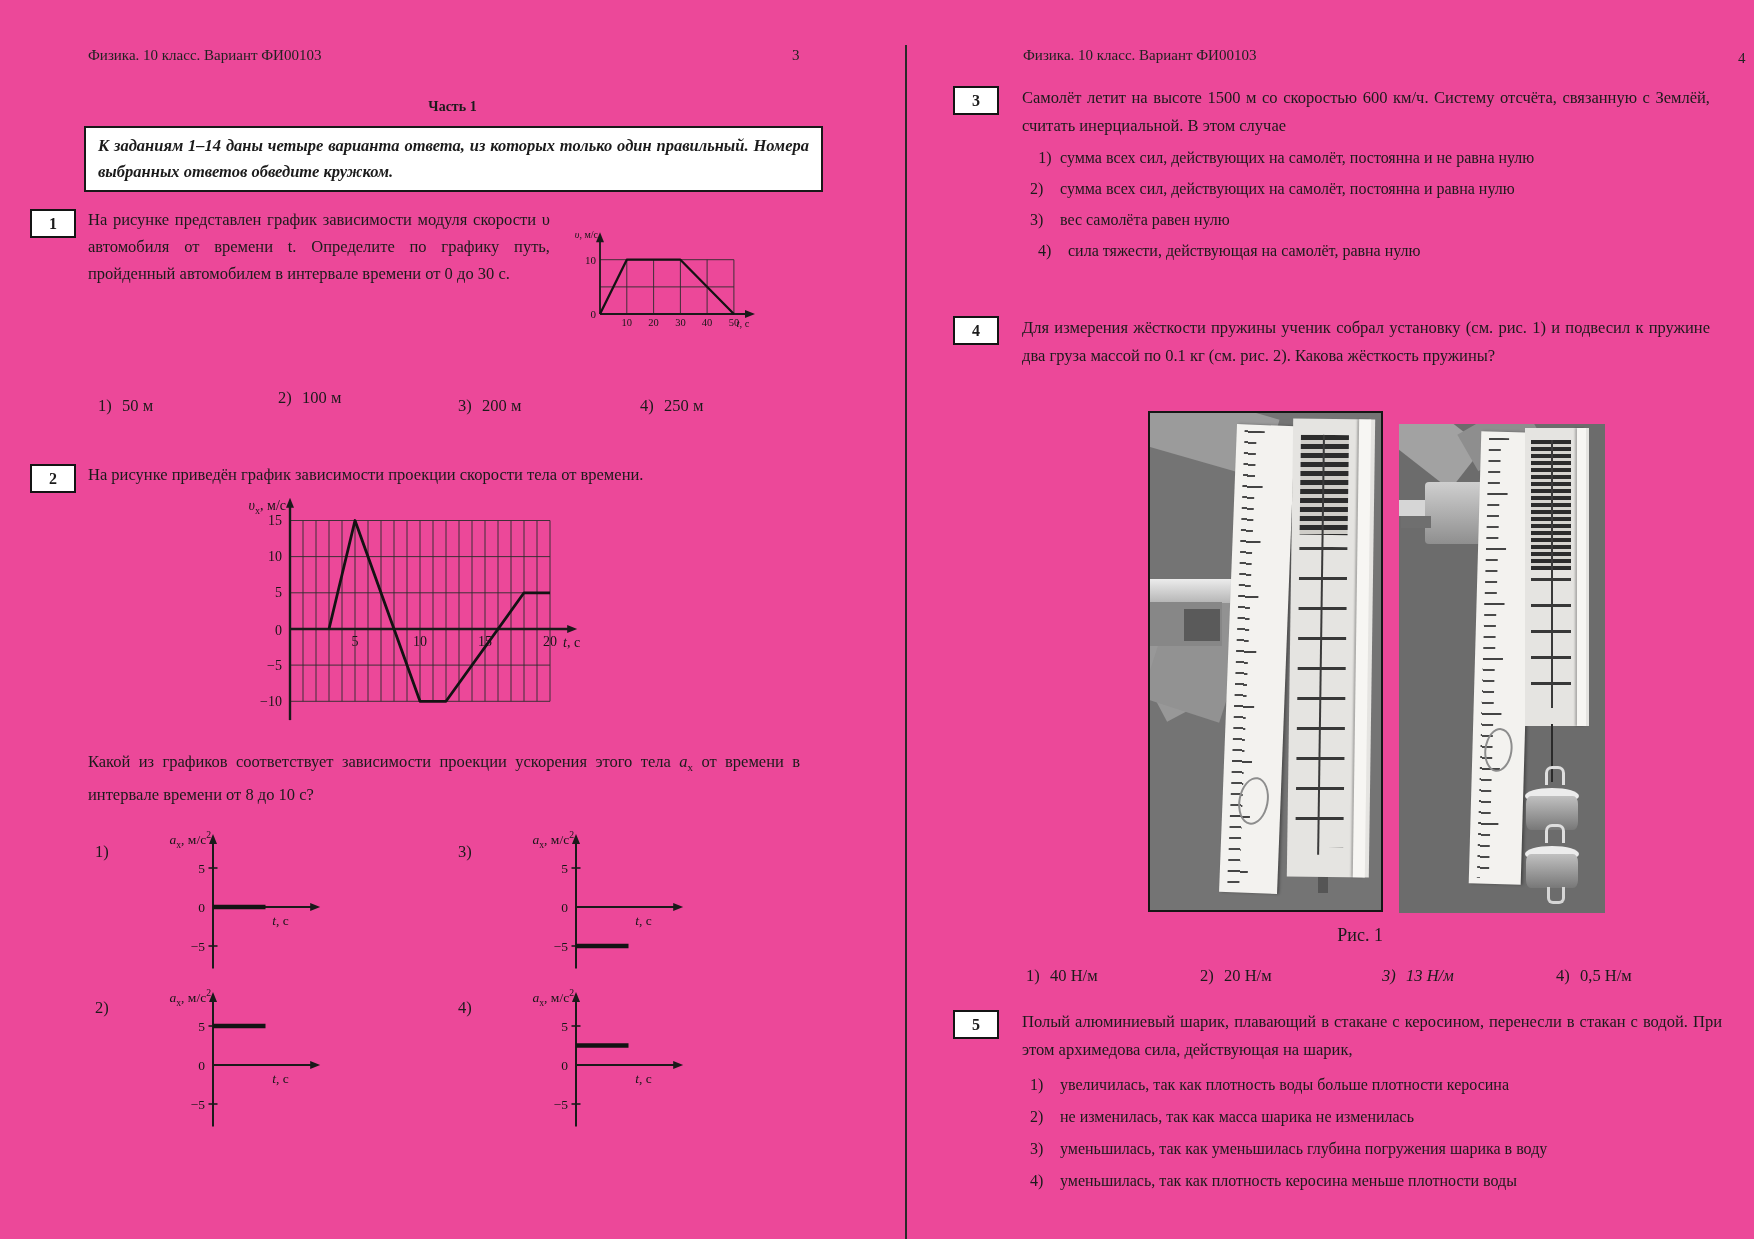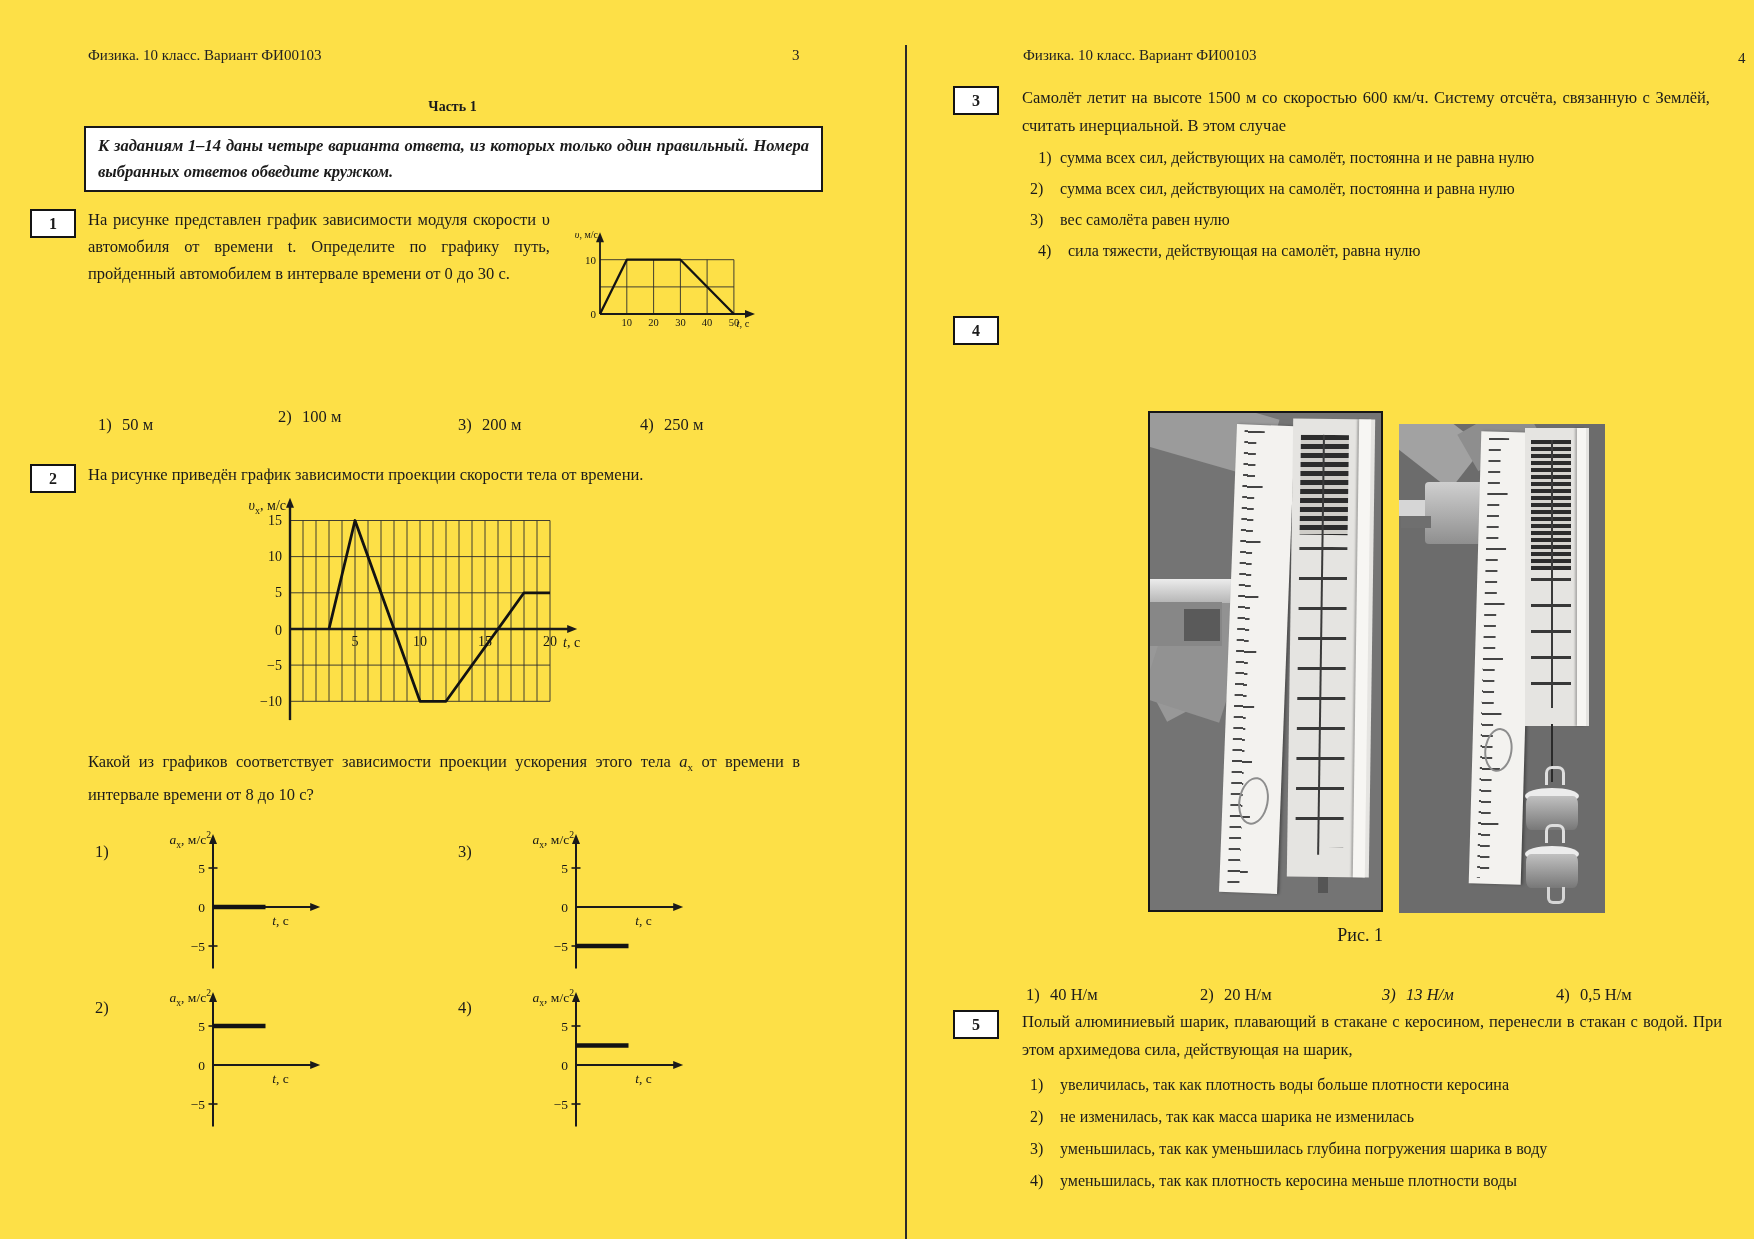--- a/index.html
+++ b/index.html
@@ -1,28 +1,28 @@
 <!DOCTYPE html>
 <html><head>
 <meta charset="utf-8">
 <style>
   html,body{margin:0;padding:0;background:#e9e9e9;}
-  .sheet{position:relative;width:1754px;height:1239px;background:#fde047;overflow:hidden;
+  .sheet{position:relative;width:1754px;height:1239px;background:#ec4899;overflow:hidden;
          font-family:"Liberation Serif","DejaVu Serif",serif;color:#1b1b1b;}
   .abs{position:absolute;}
   .hdr{font-size:15px;color:#222;}
   .pagenum{font-size:15px;color:#222;}
   .divider{width:2px;background:#2a2a2a;}
   .part-title{font-size:14px;font-weight:bold;text-align:center;}
   .instr{border:2px solid #191919;font-size:16.5px;font-weight:bold;font-style:italic;
          line-height:26px;padding:5px 12px;text-align:justify;background:#fff;}
   .qbox{width:46px;height:29px;border:2px solid #141414;display:flex;align-items:center;
         justify-content:center;font-size:16px;font-weight:bold;background:#fff;box-sizing:border-box;}
   .qtext{font-size:16.5px;line-height:27px;text-align:justify;}
-  .ansrow-item{font-size:16.5px;white-space:nowrap;margin-top:19px;}
+  .ansrow-item{font-size:16.5px;white-space:nowrap;}
   .ansrow-item .lbl{display:inline-block;min-width:24px;}
   .optrow{font-size:16px;white-space:nowrap;}
   .optrow .lbl{display:inline-block;min-width:30px;}
   .minilbl{font-size:16.5px;}
   .caption{font-size:18px;text-align:right;}
   svg text{font-family:"Liberation Serif","DejaVu Serif",serif;fill:#161616;}
   sub,sup{font-size:11px;}
   
   .photo{overflow:hidden;}
   .photo1{background:#747474;border:2px solid #161616;box-sizing:border-box;}
@@ -230,20 +230,21 @@
   <div class="abs pagenum" style="left:1738px;top:50px;">4</div>
 
   <div class="abs qbox" style="left:953px;top:86px;">3</div>
   <div class="abs qtext" style="left:1022px;top:84px;width:688px;line-height:28px;">Самолёт летит на высоте 1500 м со скоростью 600 км/ч. Систему отсчёта, связанную с Землёй, считать инерциальной. В этом случае</div>
   <div class="abs optrow" style="left:1030px;top:149px;text-align:center;"><span class="lbl">1)</span><span>сумма всех сил, действующих на самолёт, постоянна и не равна нулю</span></div>
   <div class="abs optrow" style="left:1030px;top:180px;"><span class="lbl">2)</span><span>сумма всех сил, действующих на самолёт, постоянна и равна нулю</span></div>
   <div class="abs optrow" style="left:1030px;top:211px;"><span class="lbl">3)</span><span>вес самолёта равен нулю</span></div>
   <div class="abs optrow" style="left:1030px;top:242px;margin-left:8px;"><span class="lbl">4)</span><span>сила тяжести, действующая на самолёт, равна нулю</span></div>
 
   <div class="abs qbox" style="left:953px;top:316px;">4</div>
+  <div class="abs qtext" style="left:1022px;top:314px;width:688px;line-height:28px;">Для измерения жёсткости пружины ученик собрал установку (см. рис. 1) и подвесил к пружине два груза массой по 0.1 кг (см. рис. 2). Какова жёсткость пружины?</div>
 
   <div class="abs photo photo1" style="left:1148px;top:411px;width:235px;height:501px;">
     <div class="abs p1-tri"></div>
     <div class="abs p1-star1"></div>
     <div class="abs p1-star2"></div>
     <div class="abs p1-rod"></div>
     <div class="abs p1-jaw"></div>
     <div class="abs p1-jawdark"></div>
     <div class="abs ruler p1-ruler">
       <div class="abs ticks-s"></div>

